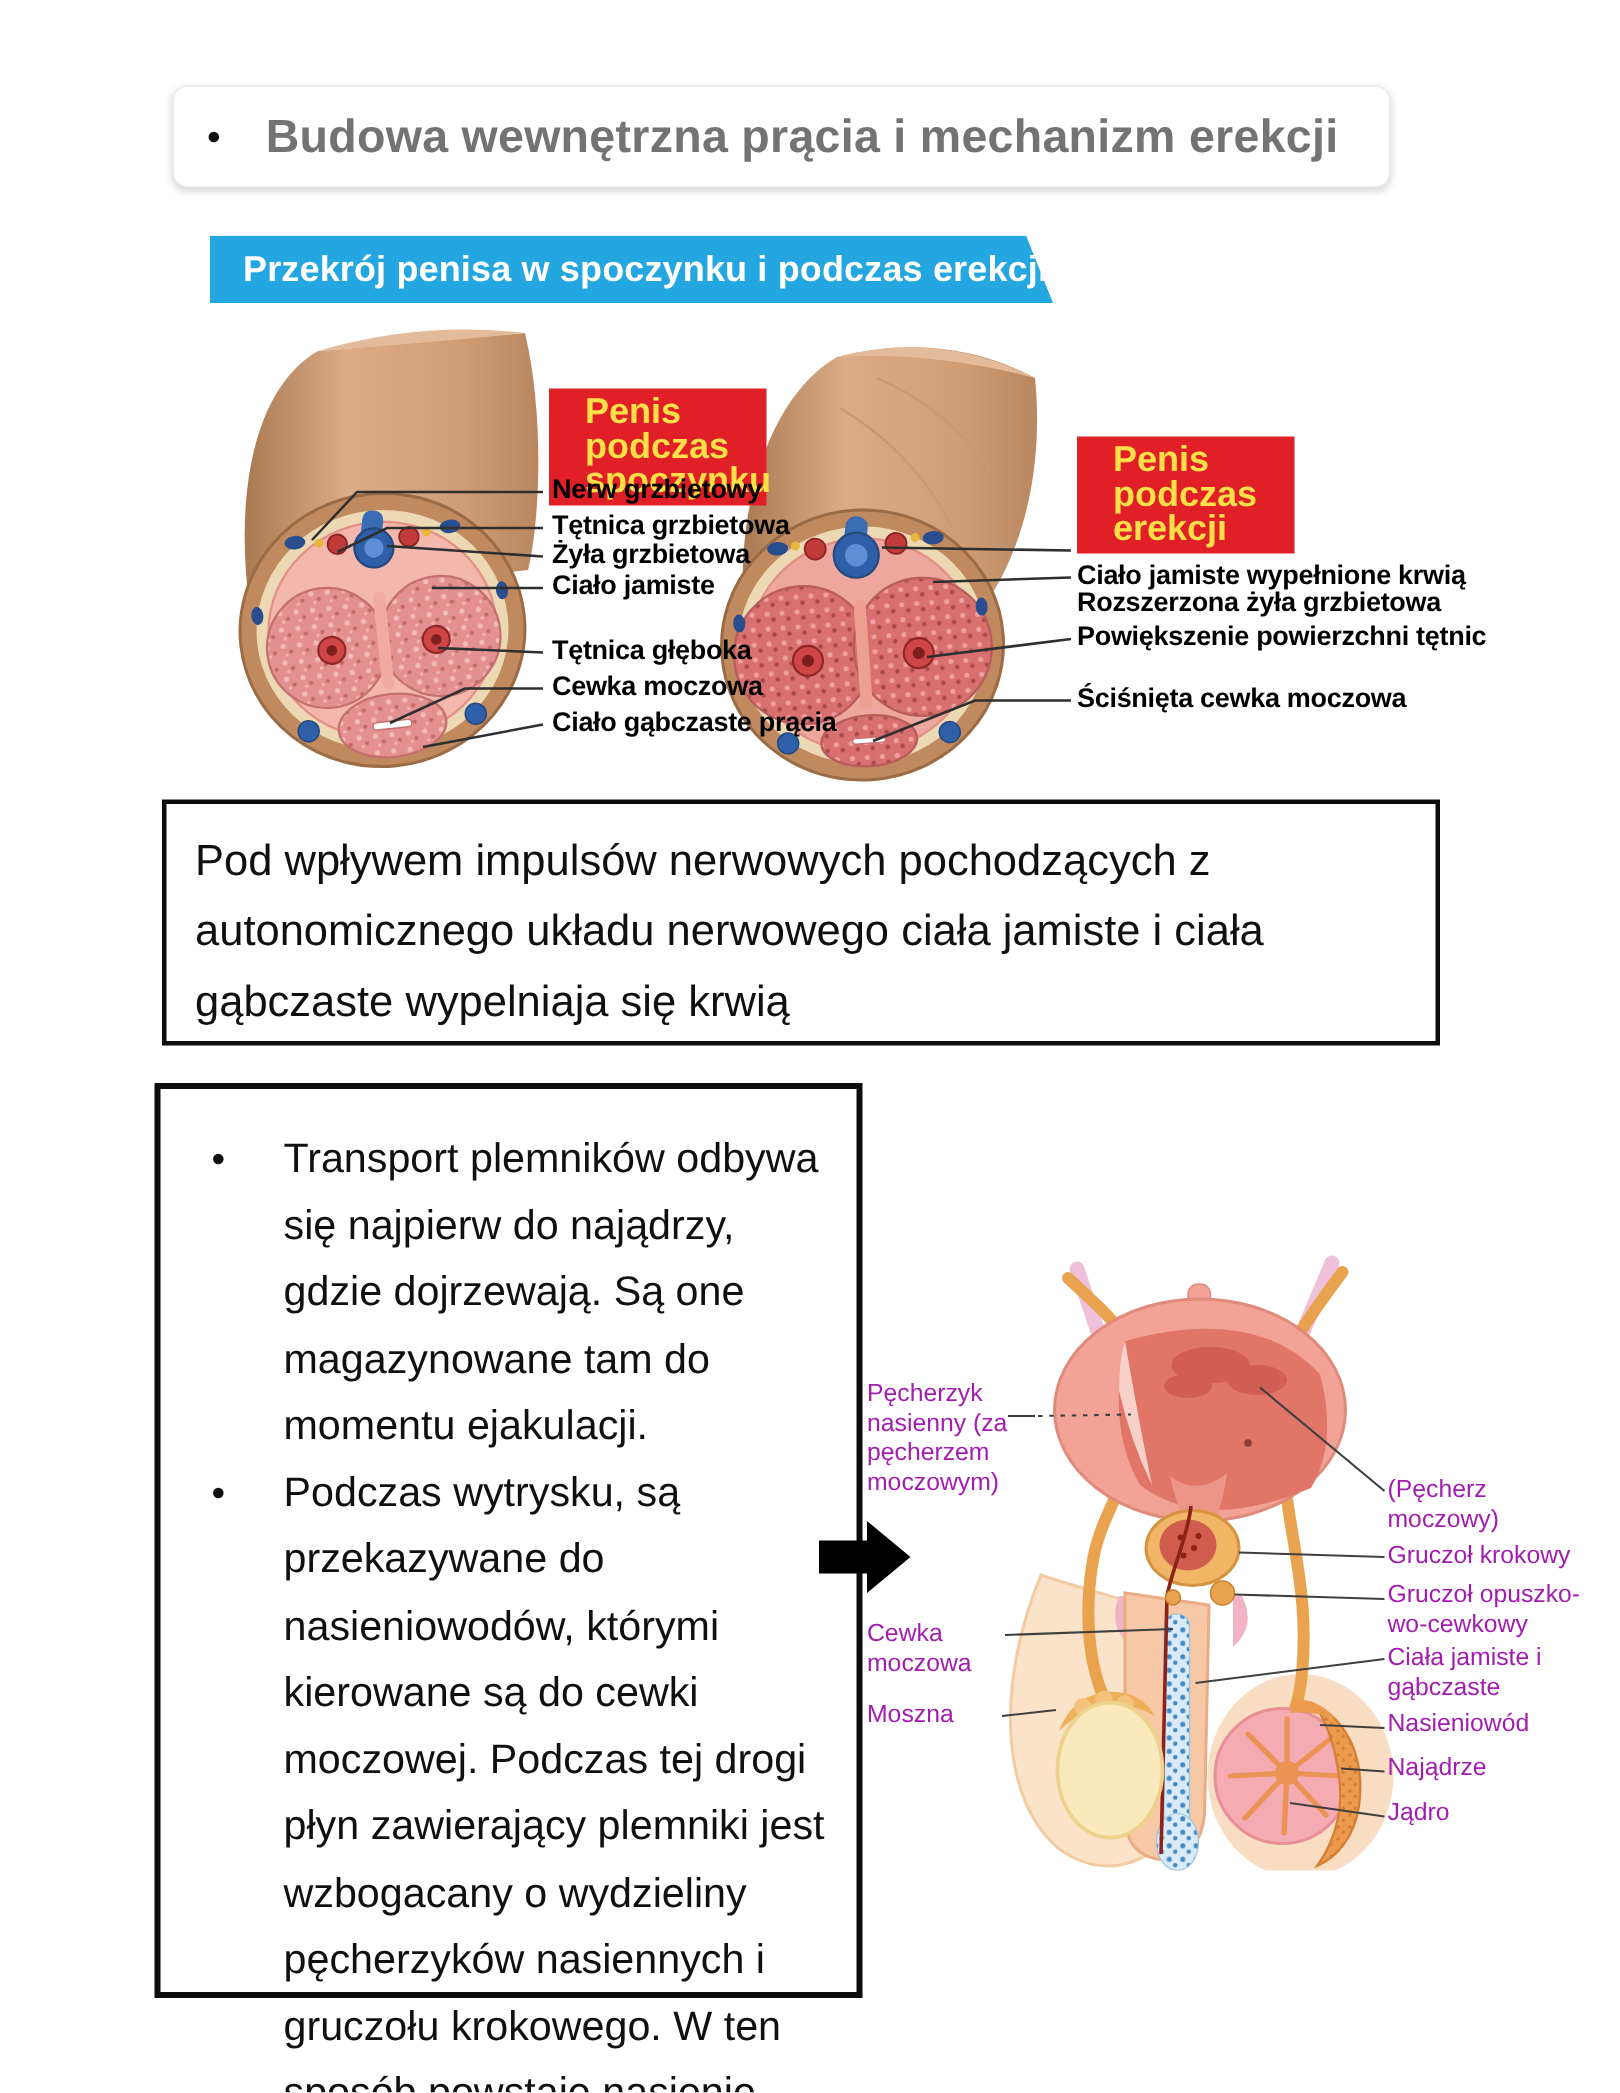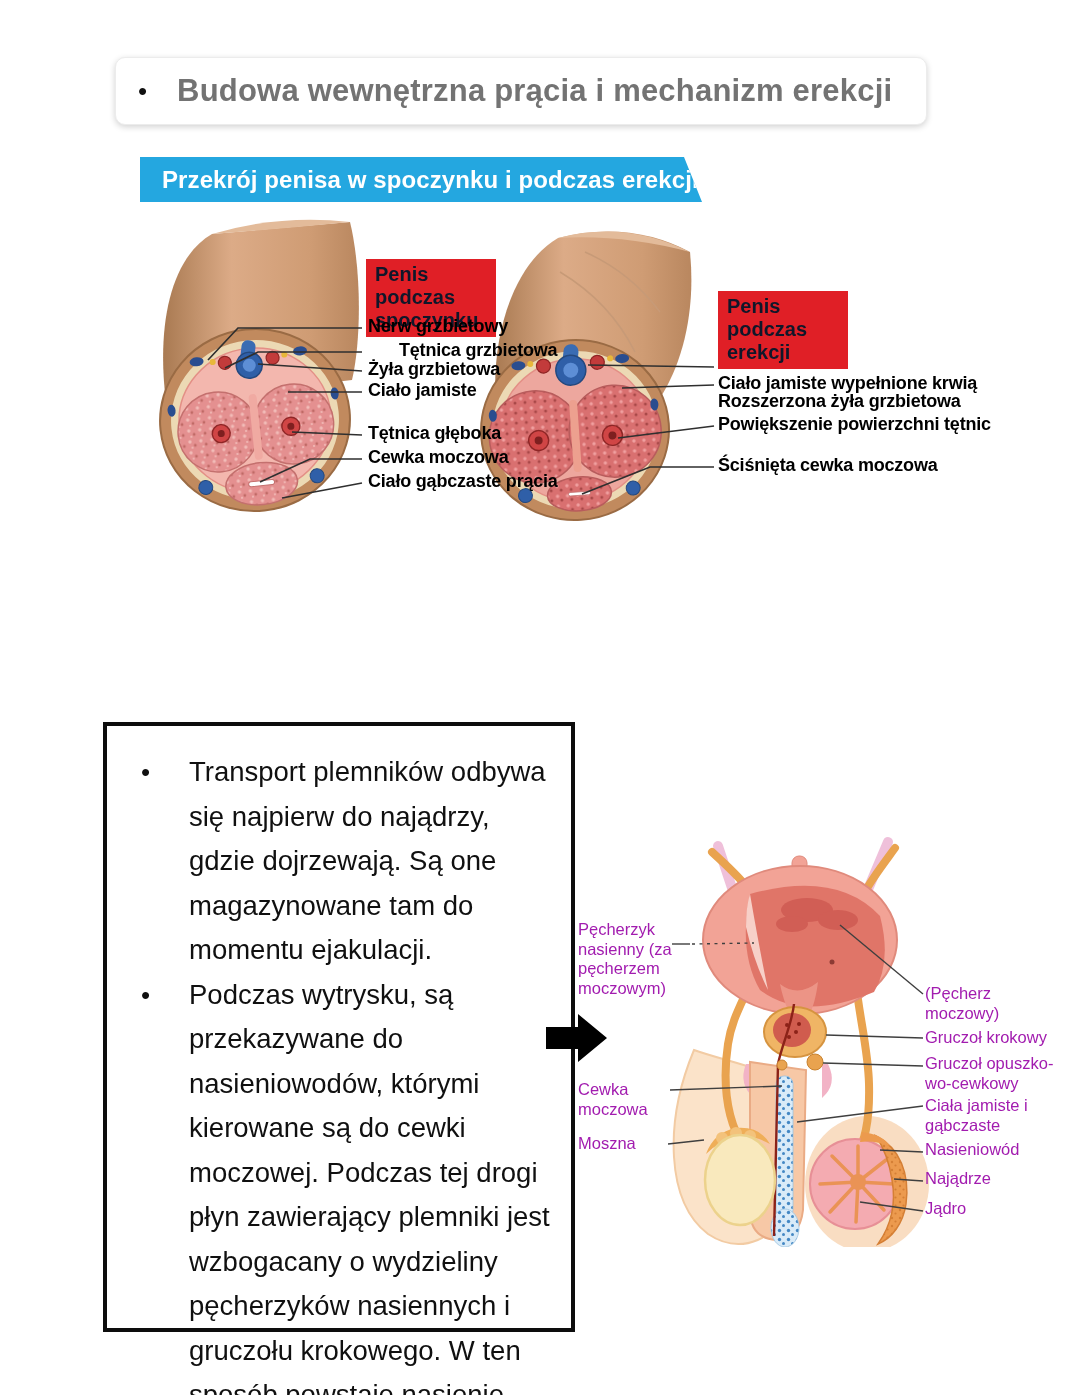--- a/index.html
+++ b/index.html
@@ -14,22 +14,22 @@
   .title-card .ttl{font-size:31px;font-weight:bold;letter-spacing:.2px;color:#737373;}
 
   
   .banner{position:absolute;left:140px;top:157px;width:562px;height:45px;
     background:#24a7e0;clip-path:polygon(0 0,calc(100% - 18px) 0,100% 100%,0 100%);
     display:flex;align-items:center;}
   .banner span{color:#fff;font-weight:bold;font-size:24px;padding-left:22px;letter-spacing:.1px;}
 
   
   .fig1{position:absolute;left:130px;top:212px;width:830px;height:312px;}
-  .tag{position:absolute;background:#e01f26;color:#0f172a;font-weight:bold;font-size:20px;
-       line-height:23px;padding:4px 9px 5px 9px;}
+  .tag{position:absolute;background:#e01f26;color:#fde047;font-weight:bold;font-size:24px;
+       line-height:23px;padding:4px 9px 5px 24px;}
   .f1lab{position:absolute;font-size:18px;font-weight:600;color:#000000;white-space:nowrap;
          letter-spacing:-.2px;}
 
   
   .note-box{position:absolute;left:108px;top:533px;width:852px;height:164px;
     border:3px solid #0d0d0d;box-sizing:border-box;background:#fff;}
   .note-box p{margin:0;padding:15px 20px 0 19px;font-size:29px;line-height:47px;color:#101010;}
 
   
   .tr-box{position:absolute;left:103px;top:722px;width:472px;height:610px;
@@ -181,32 +181,35 @@
   <div class="tag" style="left:366px;top:259px;width:112px;">
     <span>Penis podczas</span><br>
     <span>spoczynku</span>
   </div>
   <div class="tag" style="left:718px;top:291px;width:112px;">
     <span>Penis podczas</span><br>
     <span>erekcji</span>
   </div>
 
   <div class="f1lab" style="left:368px;top:316px;">Nerw grzbietowy</div>
-  <div class="f1lab" style="left:368px;top:340px;margin-left:31px;">Tętnica grzbietowa</div>
+  <div class="f1lab" style="left:368px;top:340px;">Tętnica grzbietowa</div>
   <div class="f1lab" style="left:368px;top:359px;">Żyła grzbietowa</div>
   <div class="f1lab" style="left:368px;top:380px;">Ciało jamiste</div>
   <div class="f1lab" style="left:368px;top:423px;">Tętnica głęboka</div>
   <div class="f1lab" style="left:368px;top:447px;">Cewka moczowa</div>
   <div class="f1lab" style="left:368px;top:471px;">Ciało gąbczaste prącia</div>
 
   <div class="f1lab" style="left:718px;top:355px;margin-top:36px;">Rozszerzona żyła grzbietowa</div>
   <div class="f1lab" style="left:718px;top:373px;">Ciało jamiste wypełnione krwią</div>
   <div class="f1lab" style="left:718px;top:414px;">Powiększenie powierzchni tętnic</div>
   <div class="f1lab" style="left:718px;top:455px;">Ściśnięta cewka moczowa</div>
 
+  <div class="note-box">
+    <p>Pod wpływem impulsów nerwowych pochodzących z autonomicznego układu nerwowego ciała jamiste i ciała gąbczaste wypelniaja się krwią</p>
+  </div>
 
   <div class="tr-box">
     <ul>
       <li>
         <span class="blt">•</span>
         <span>Transport plemników odbywa się najpierw do najądrzy, gdzie dojrzewają. Są one magazynowane tam do momentu </span><b>ejakulacji.</b>
       </li>
       <li>
         <span class="blt">•</span>
         <span>Podczas wytrysku, są przekazywane do nasieniowodów, którymi kierowane są do cewki moczowej. Podczas tej drogi płyn zawierający plemniki jest wzbogacany o wydzieliny pęcherzyków nasiennych i gruczołu krokowego. W ten sposób powstaje </span><b>nasienie.</b>

